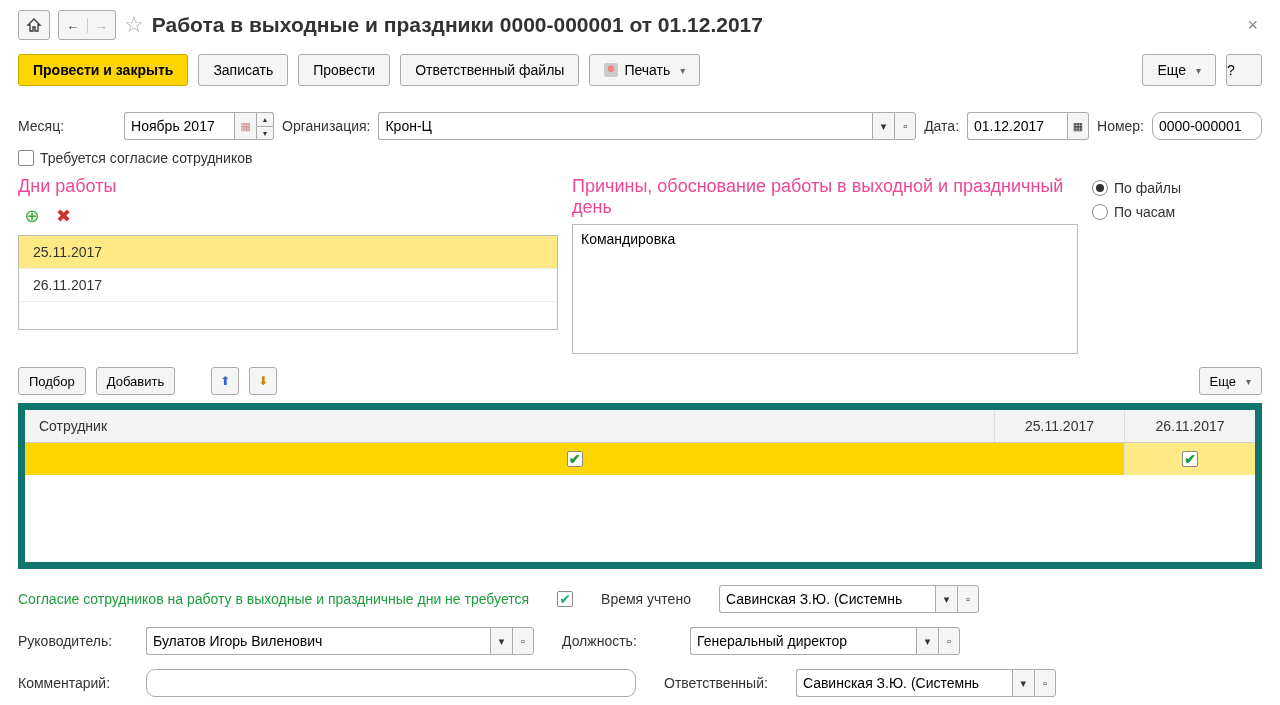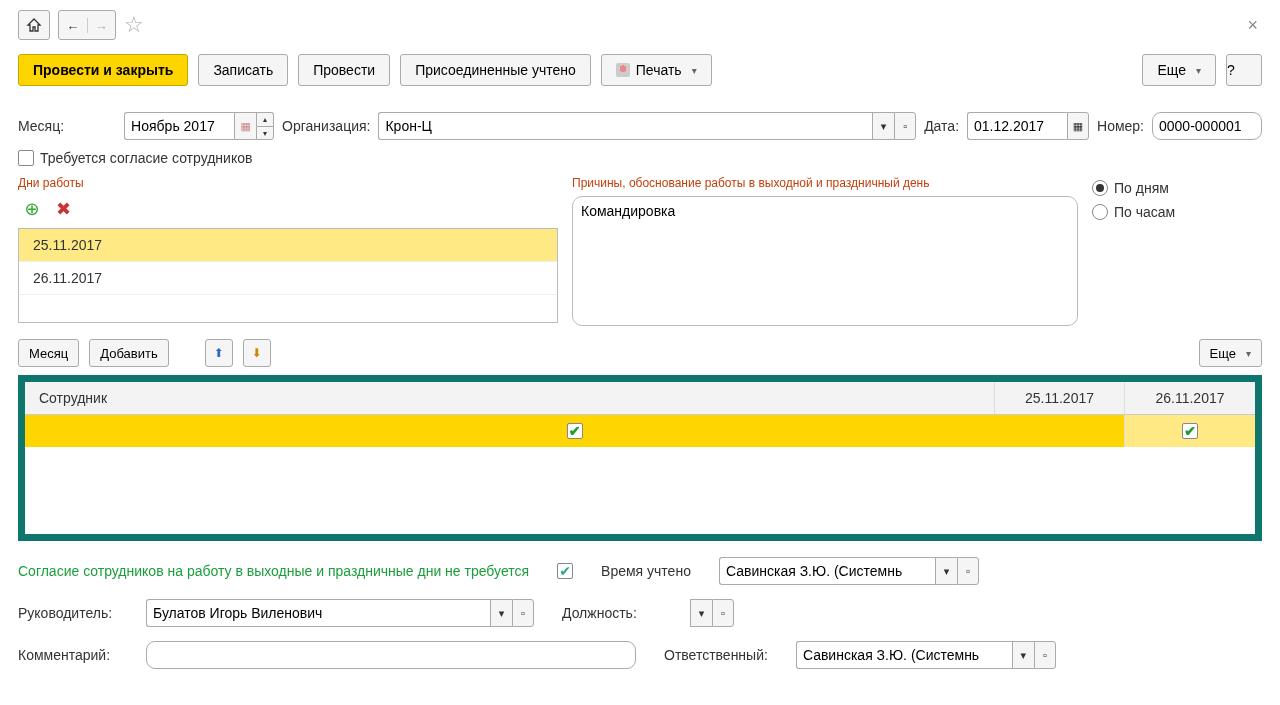--- a/index.html
+++ b/index.html
@@ -91,38 +91,38 @@
   width:16px; height:16px; border:1px solid #888; border-radius:2px;
   display:inline-flex; align-items:center; justify-content:center;
   background:#fff;
 }
 .chk.checked { color:#2a8; }
 
 .mid { display:flex; gap:14px; align-items:flex-start; padding-bottom:10px; }
 .col-left { width: 540px; }
 .col-mid { flex:1; }
 .col-right { width: 170px; }
-.section-title { color: #c2410c; font-size:12px; padding-bottom:6px; }
+.section-title { color: #ec4899; font-size:18px; padding-bottom:6px; }
 .icon-add, .icon-del {
   width:28px; height:26px; display:inline-flex; align-items:center; justify-content:center;
   font-size:18px; cursor:pointer;
 }
 .icon-add { color:#3a3; }
 .icon-del { color:#c33; }
 
 .date-list {
   border:1px solid #bbb; height:95px; overflow:auto; margin-top:6px;
 }
 .date-list .ditem {
   padding:8px 14px; border-bottom:1px solid #eee; font-size:14px;
 }
 .date-list .ditem.sel { background:#ffe985; }
 
 textarea {
-  width:100%; height:130px; border:1px solid #bbb; border-radius:10px;
+  width:100%; height:130px; border:1px solid #bbb; border-radius:0;
   padding:6px 8px; font-family:inherit; font-size:14px; resize:none;
 }
 
 .radio-row { display:flex; align-items:center; gap:6px; padding:4px 0; font-size:14px;}
 .radio {
   width:16px; height:16px; border:1px solid #888; border-radius:50%;
   display:inline-flex; align-items:center; justify-content:center;
 }
 .radio.checked::after{content:""; width:8px; height:8px; background:#333; border-radius:50%;}
 
@@ -163,28 +163,29 @@
       <svg width="16" height="16" viewBox="0 0 16 16">
           <path d="M8 2 L14 8 H12 V14 H9 V10 H7 V14 H4 V8 H2 Z" fill="none" stroke="#333" stroke-width="1.3"></path>
         </svg>
     </div>
     <div class="icon-btn split">
       <span>←</span>
       <span class="disabled" style="opacity:.4">→</span>
     </div>
   </div>
   <span class="title-star">☆</span>
+  <span class="title-text">Работа в выходные и праздники 0000-000001 от 01.12.2017</span>
   <span class="close-x">×</span>
 </div>
 
 <div class="toolbar">
   <button class="btn primary">Провести и закрыть</button>
   <button class="btn">Записать</button>
   <button class="btn">Провести</button>
-  <button class="btn">Присоединенные учтено</button>
+  <button class="btn">Ответственный файлы</button>
   <button class="btn chev">
       <span class="print-ico"></span>
       <span>Печать</span>
     </button>
   <div class="flex-spacer"></div>
   <button class="btn chev">Еще</button>
   <button class="btn" style="width:36px;padding:0">?</button>
 </div>
 
 <div class="row">
@@ -229,31 +230,31 @@
       <div class="ditem">26.11.2017</div>
     </div>
   </div>
   <div class="col-mid">
     <div class="section-title">Причины, обоснование работы в выходной и праздничный день</div>
     <textarea style="">Командировка</textarea>
   </div>
   <div class="col-right">
     <div class="radio-row">
       <span class="radio checked"></span>
-      <span>По дням</span>
+      <span>По файлы</span>
     </div>
     <div class="radio-row">
       <span class="radio"></span>
       <span>По часам</span>
     </div>
   </div>
 </div>
 
 <div class="table-toolbar">
-  <button class="btn small">Месяц</button>
+  <button class="btn small">Подбор</button>
   <button class="btn small">Добавить</button>
   <div style="width:16px"></div>
   <div class="arrow-btn up">⬆</div>
   <div class="arrow-btn down">⬇</div>
   <div class="flex-spacer"></div>
   <button class="btn small chev">Еще</button>
 </div>
 
 <div class="grid">
   <div class="grid-head">
@@ -280,20 +281,21 @@
 
 <div class="footer-row">
   <span class="label">Руководитель:</span>
   <div class="input-group" style="width:388px">
     <input class="input" style="flex: 1 1 0%;" value="Булатов Игорь Виленович">
     <div class="suffix">▾</div>
     <div class="suffix2">▫</div>
   </div>
   <span class="label">Должность:</span>
   <div class="input-group" style="width:270px">
+    <input class="input" style="flex: 1 1 0%;" value="Генеральный директор">
     <div class="suffix">▾</div>
     <div class="suffix2">▫</div>
   </div>
 </div>
 
 <div class="footer-row">
   <span class="label">Комментарий:</span>
   <input class="input" style="width: 490px;" value="">
   <span class="label">Ответственный:</span>
   <div class="input-group" style="width:260px">

